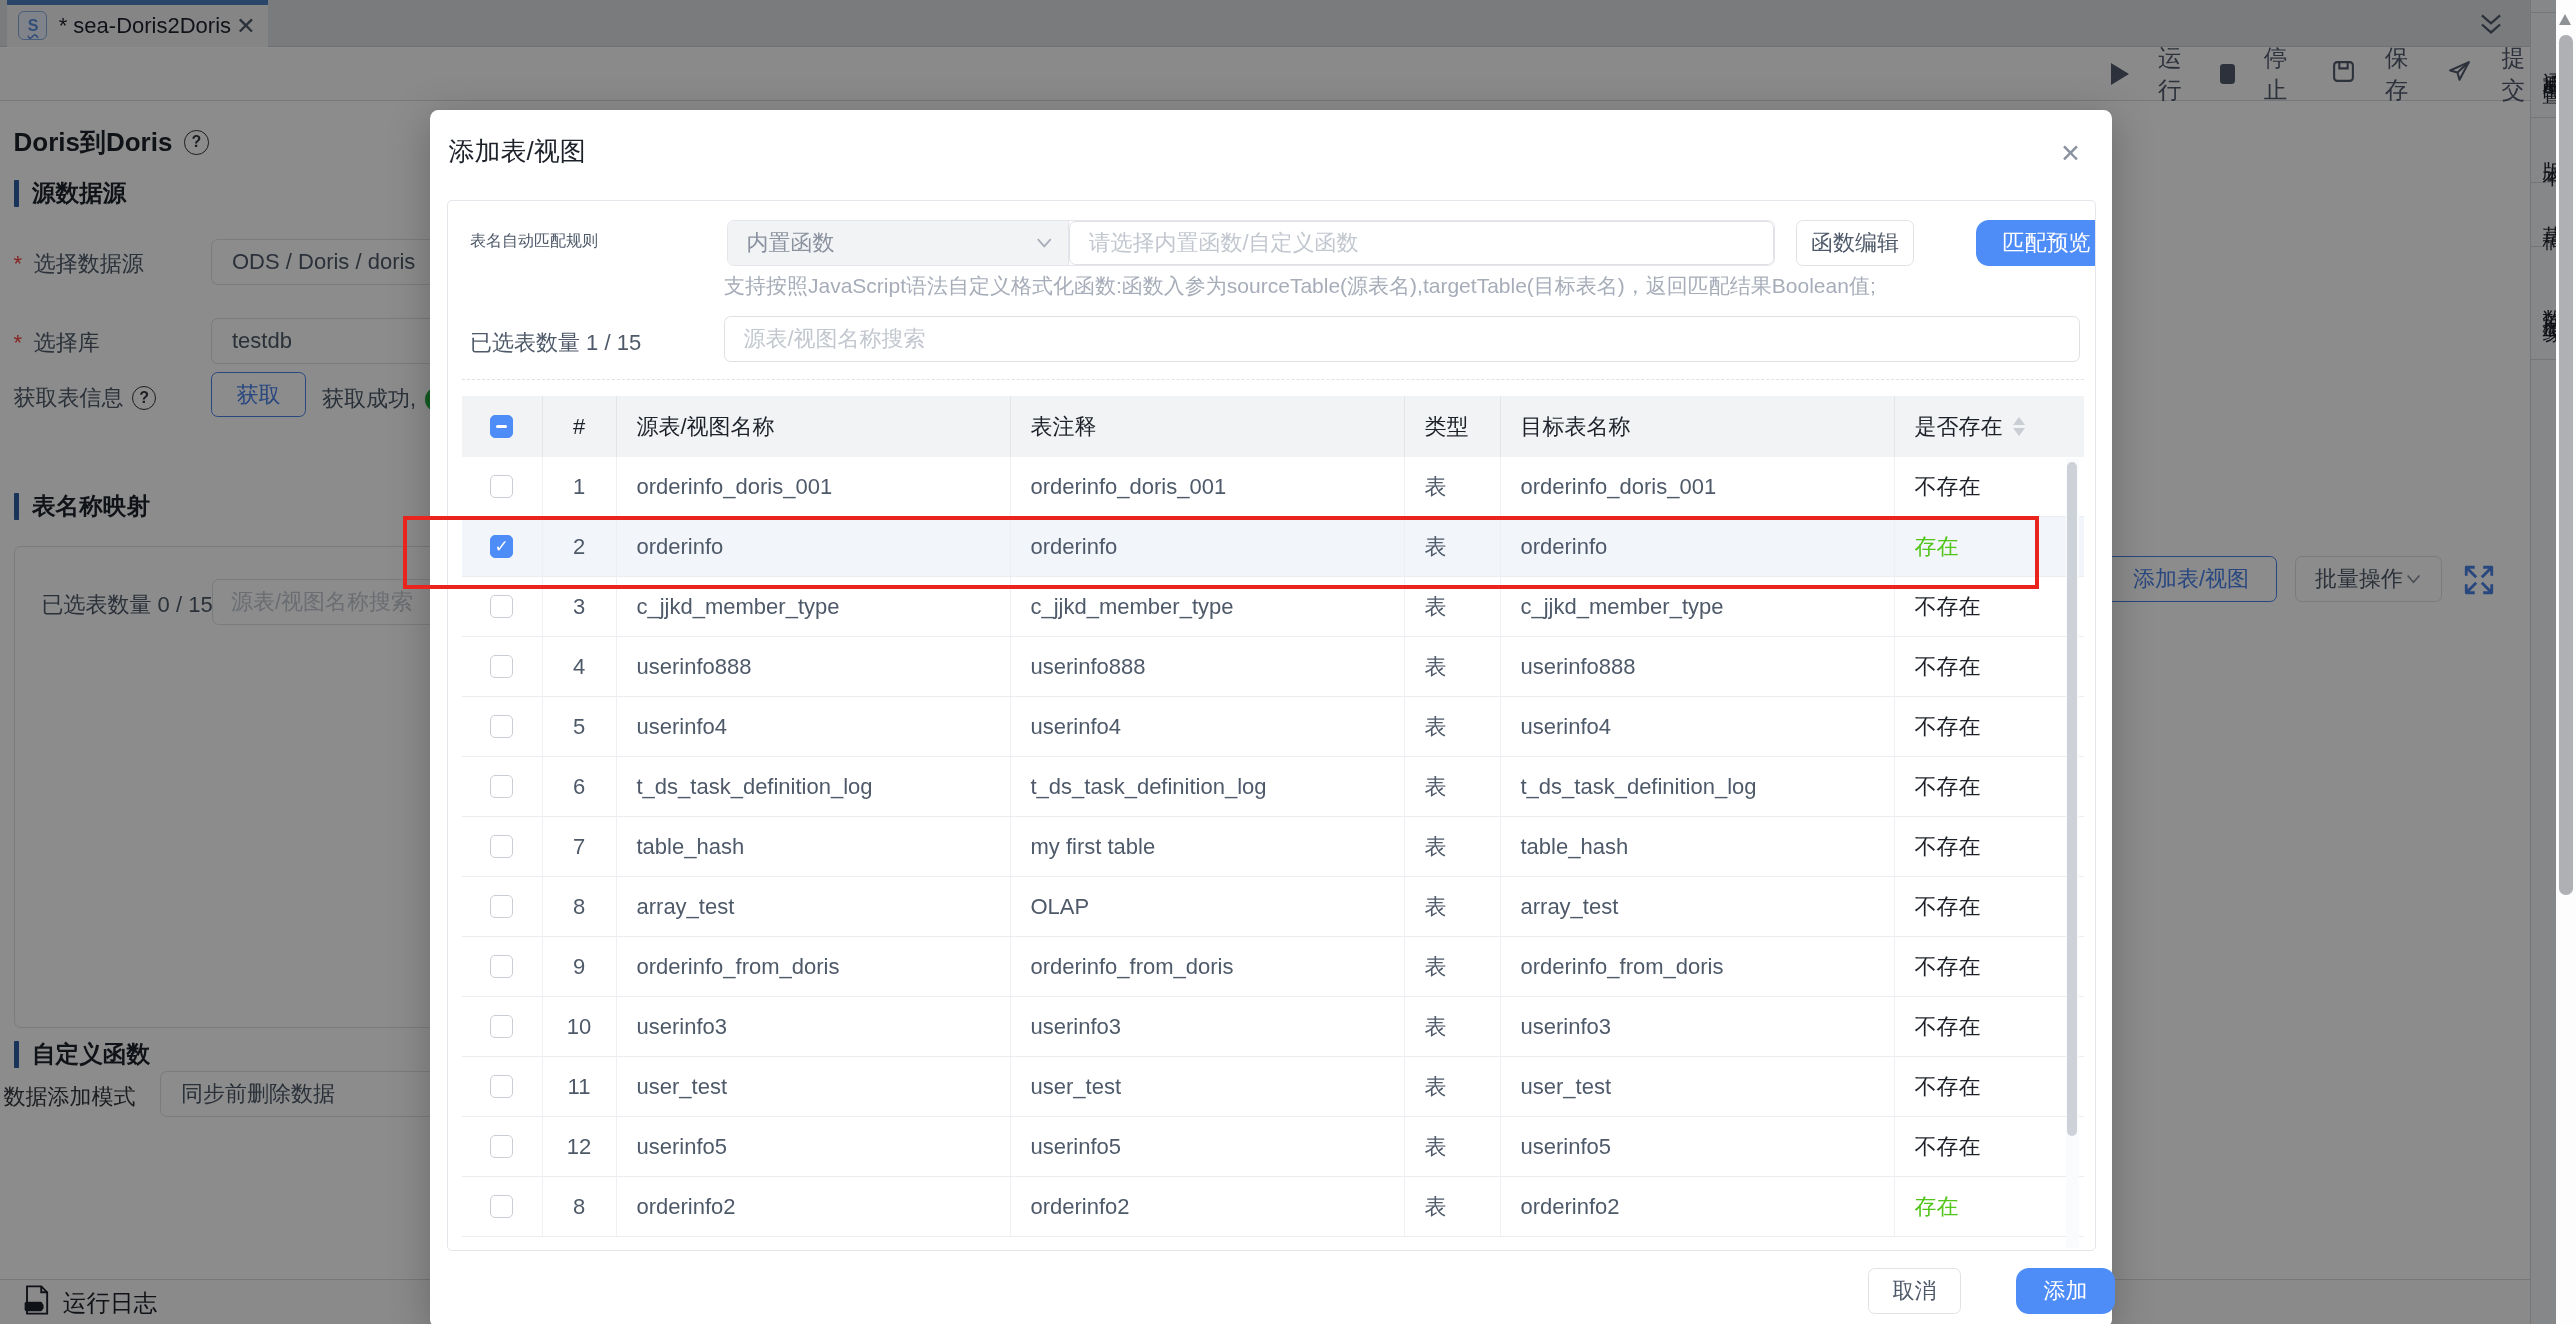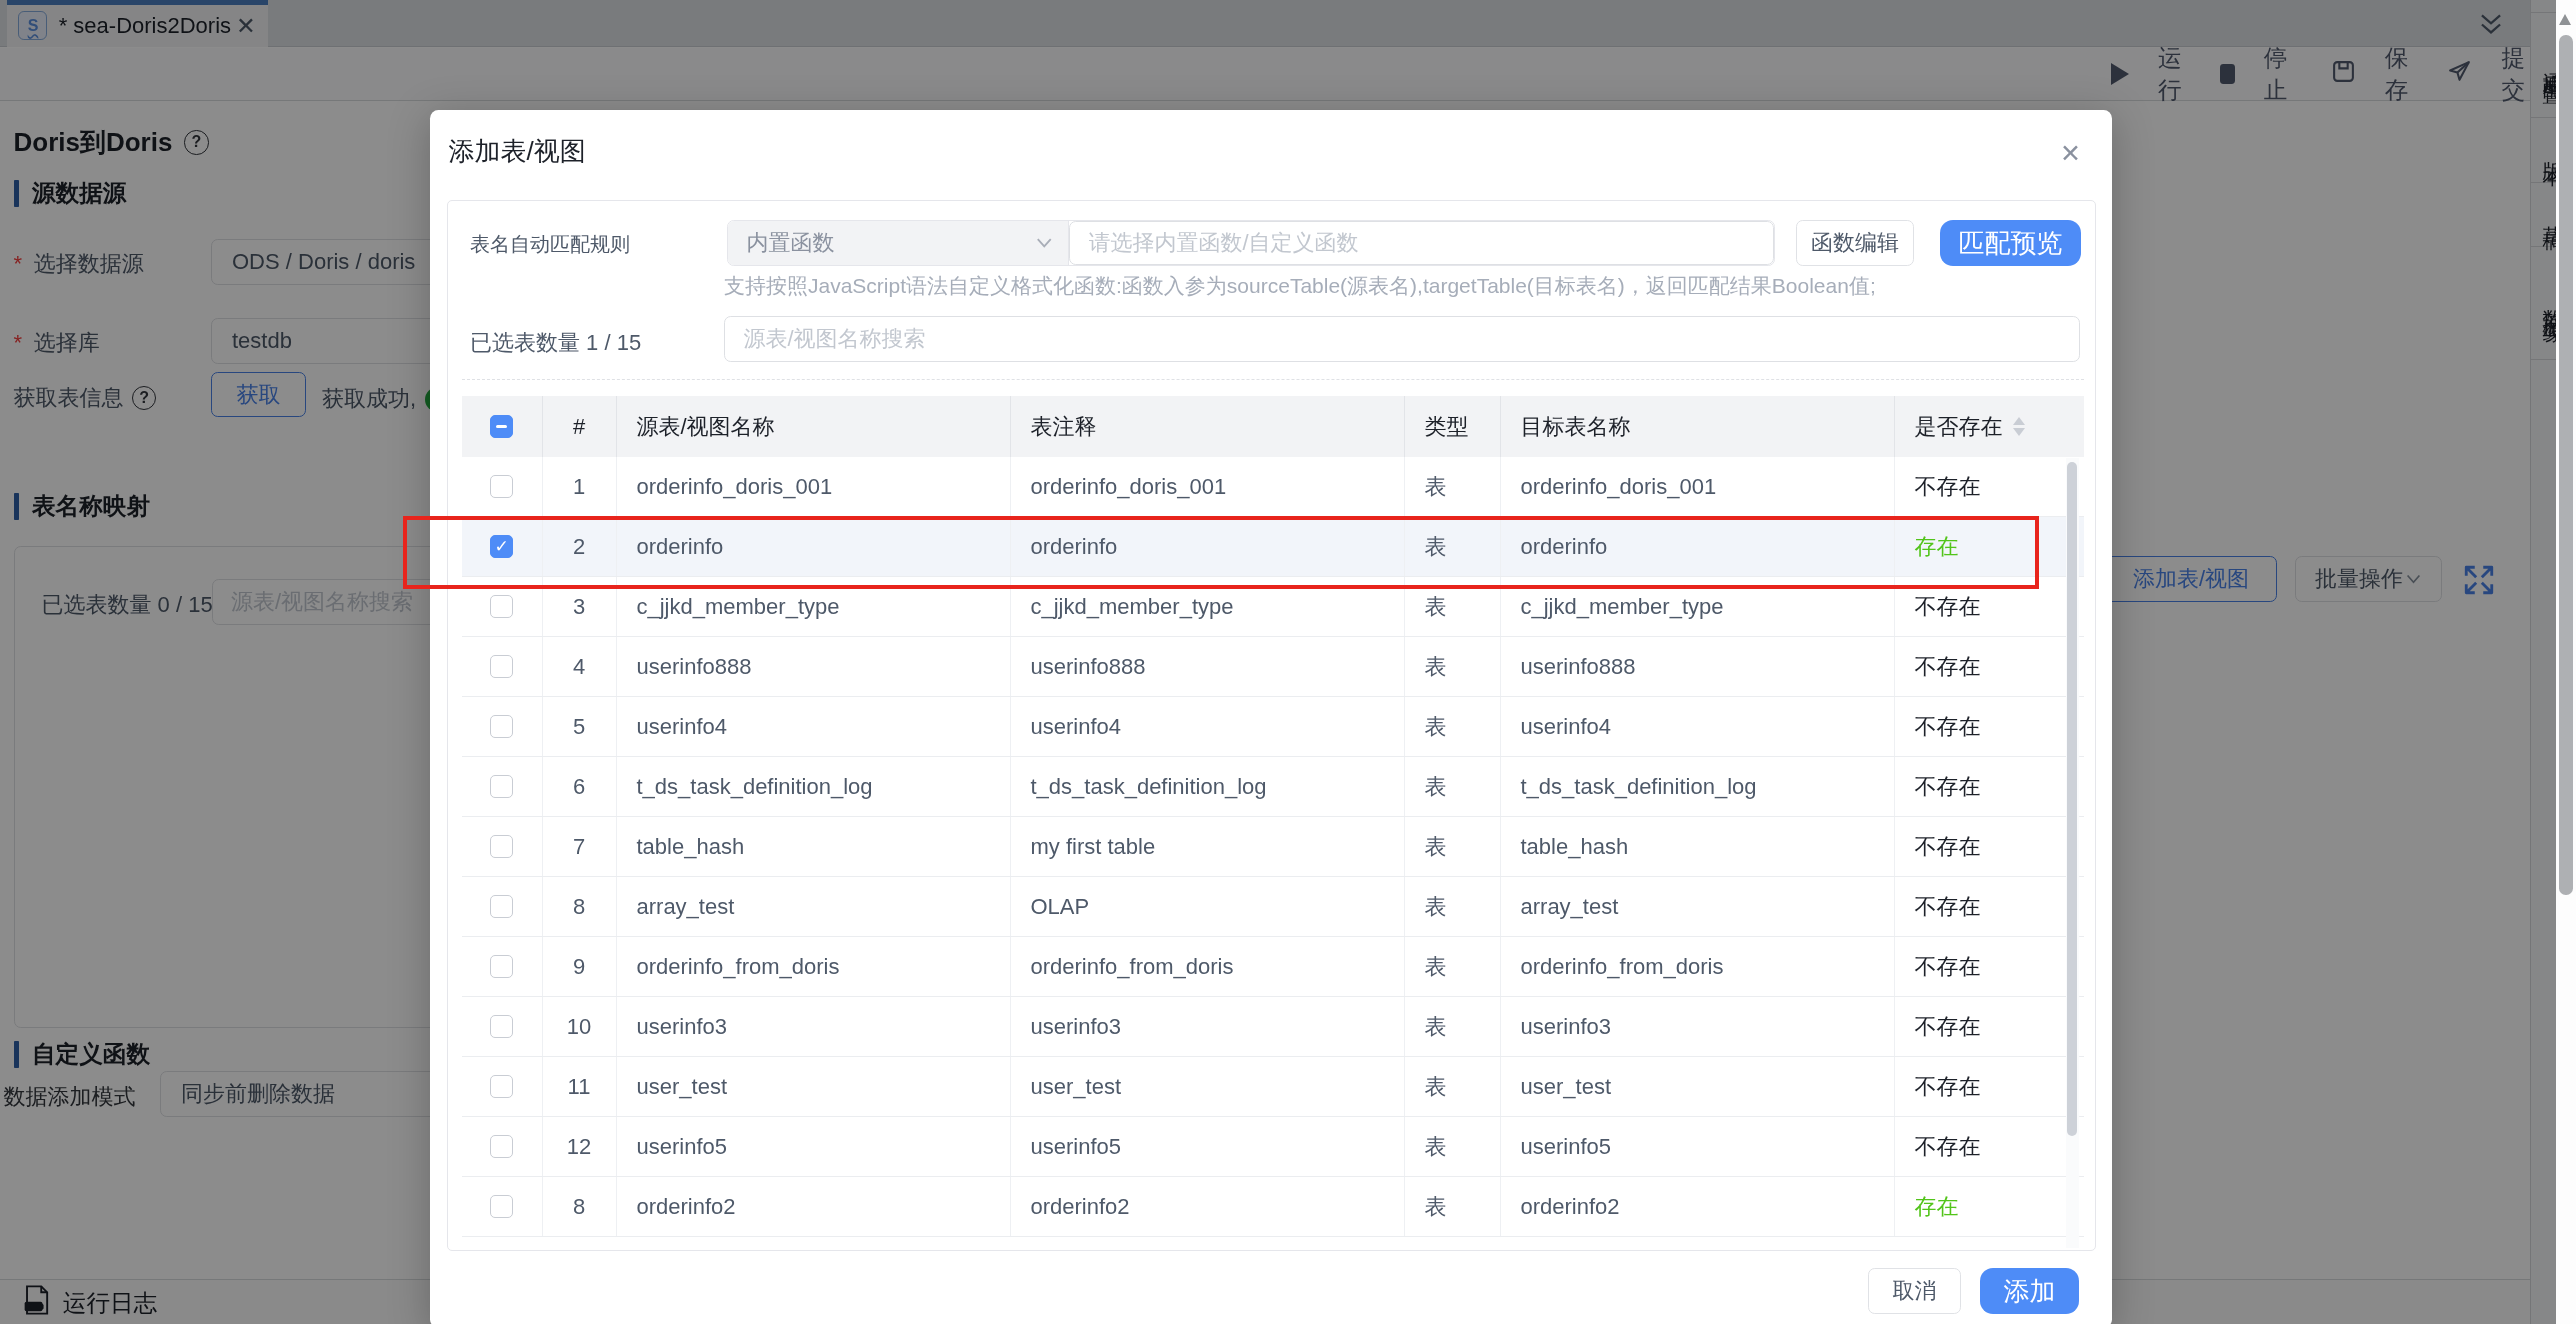--- a/index.html
+++ b/index.html
@@ -58,31 +58,31 @@
   .vscroll .arrow { position:absolute; left:3.4px; top:13.5px; width:0; height:0;
                     border-left:6.7px solid transparent; border-right:6.7px solid transparent; border-bottom:11px solid #8f9295; }
   .vscroll .thumb { position:absolute; left:3.4px; top:35px; width:13.5px; height:860px; background:#aeb0b3; border-radius:6.7px; }
 
   
   .modal { position:absolute; left:430px; top:110px; width:1682px; height:1218px; background:#fff; border-radius:8.4px;
            box-shadow:0 8.4px 42px rgba(0,0,0,0.25); z-index:70; }
   .modal-title { position:absolute; left:18.5px; top:23.6px; font-size:26px; font-weight:500; color:#1d2129; }
   .modal-close { position:absolute; left:1630px; top:29px; font-size:25px; color:#8a919f; }
   .panel { position:absolute; left:17px; top:90px; width:1649px; height:1051px; border:0.8px solid #e5e6eb; border-radius:5px; overflow:hidden; }
-  .rule-label { position:absolute; left:22px; top:29.5px; font-size:20px; color:#4e5969; }
+  .rule-label { position:absolute; left:22px; top:29.5px; font-size:16px; color:#4e5969; }
   .func-group { position:absolute; left:279px; top:19.4px; width:1048px; height:46px; border:0.8px solid #e5e6eb; border-radius:6.7px;
                 display:flex; overflow:hidden; background:#fff; }
   .func-select { width:341px; background:#f2f3f5; border-right:0.8px solid #e5e6eb; color:#8a919f; font-size:22px;
                  display:flex; align-items:center; padding:0 18.5px; position:relative; }
   .func-select svg { position:absolute; right:15px; top:14.3px; }
   .func-input { flex:1; border:none; height:100%; }
   .btn-white { position:absolute; border:0.8px solid #e0e2e6; border-radius:6.7px; background:#fff; color:#4e5969; font-size:22px;
                display:flex; align-items:center; justify-content:center; }
-  .btn-primary { position:absolute; background:#4e8cf7; border-radius:13px; color:#fff; font-size:26px;
-                 display:flex; align-items:center; justify-content:center; }
+  .btn-primary { position:absolute; background:#4e8cf7; border-radius:13px; color:#fff; font-size:22px;
+                 display:flex; align-items:center; justify-content:center;margin-left:36px; }
   .hint { position:absolute; left:276px; top:71px; font-size:21px; color:#a6adb9; white-space:nowrap; }
   .count-label { position:absolute; left:22px; top:127px; font-size:22px; color:#4e5969; }
   .dash { position:absolute; left:13.5px; top:178px; width:1622px; border-top:0.8px dashed #dfe1e5; }
 
   .mtable { position:absolute; left:13.5px; top:195px; width:1622px; height:854px; overflow:hidden; font-size:22px; }
   .thead, .trow { display:grid; grid-template-columns:81px 74px 394px 394px 96px 394px 1fr; }
   .thead { height:61px; background:#f2f3f5; }
   .th { display:flex; align-items:center; padding-left:20px; color:#1d2129; font-weight:500; border-right:0.8px solid #e2e4e8; }
   .th.center, .td.center { justify-content:center; padding-left:0; }
   .th:last-child, .td:last-child { border-right:none; }

